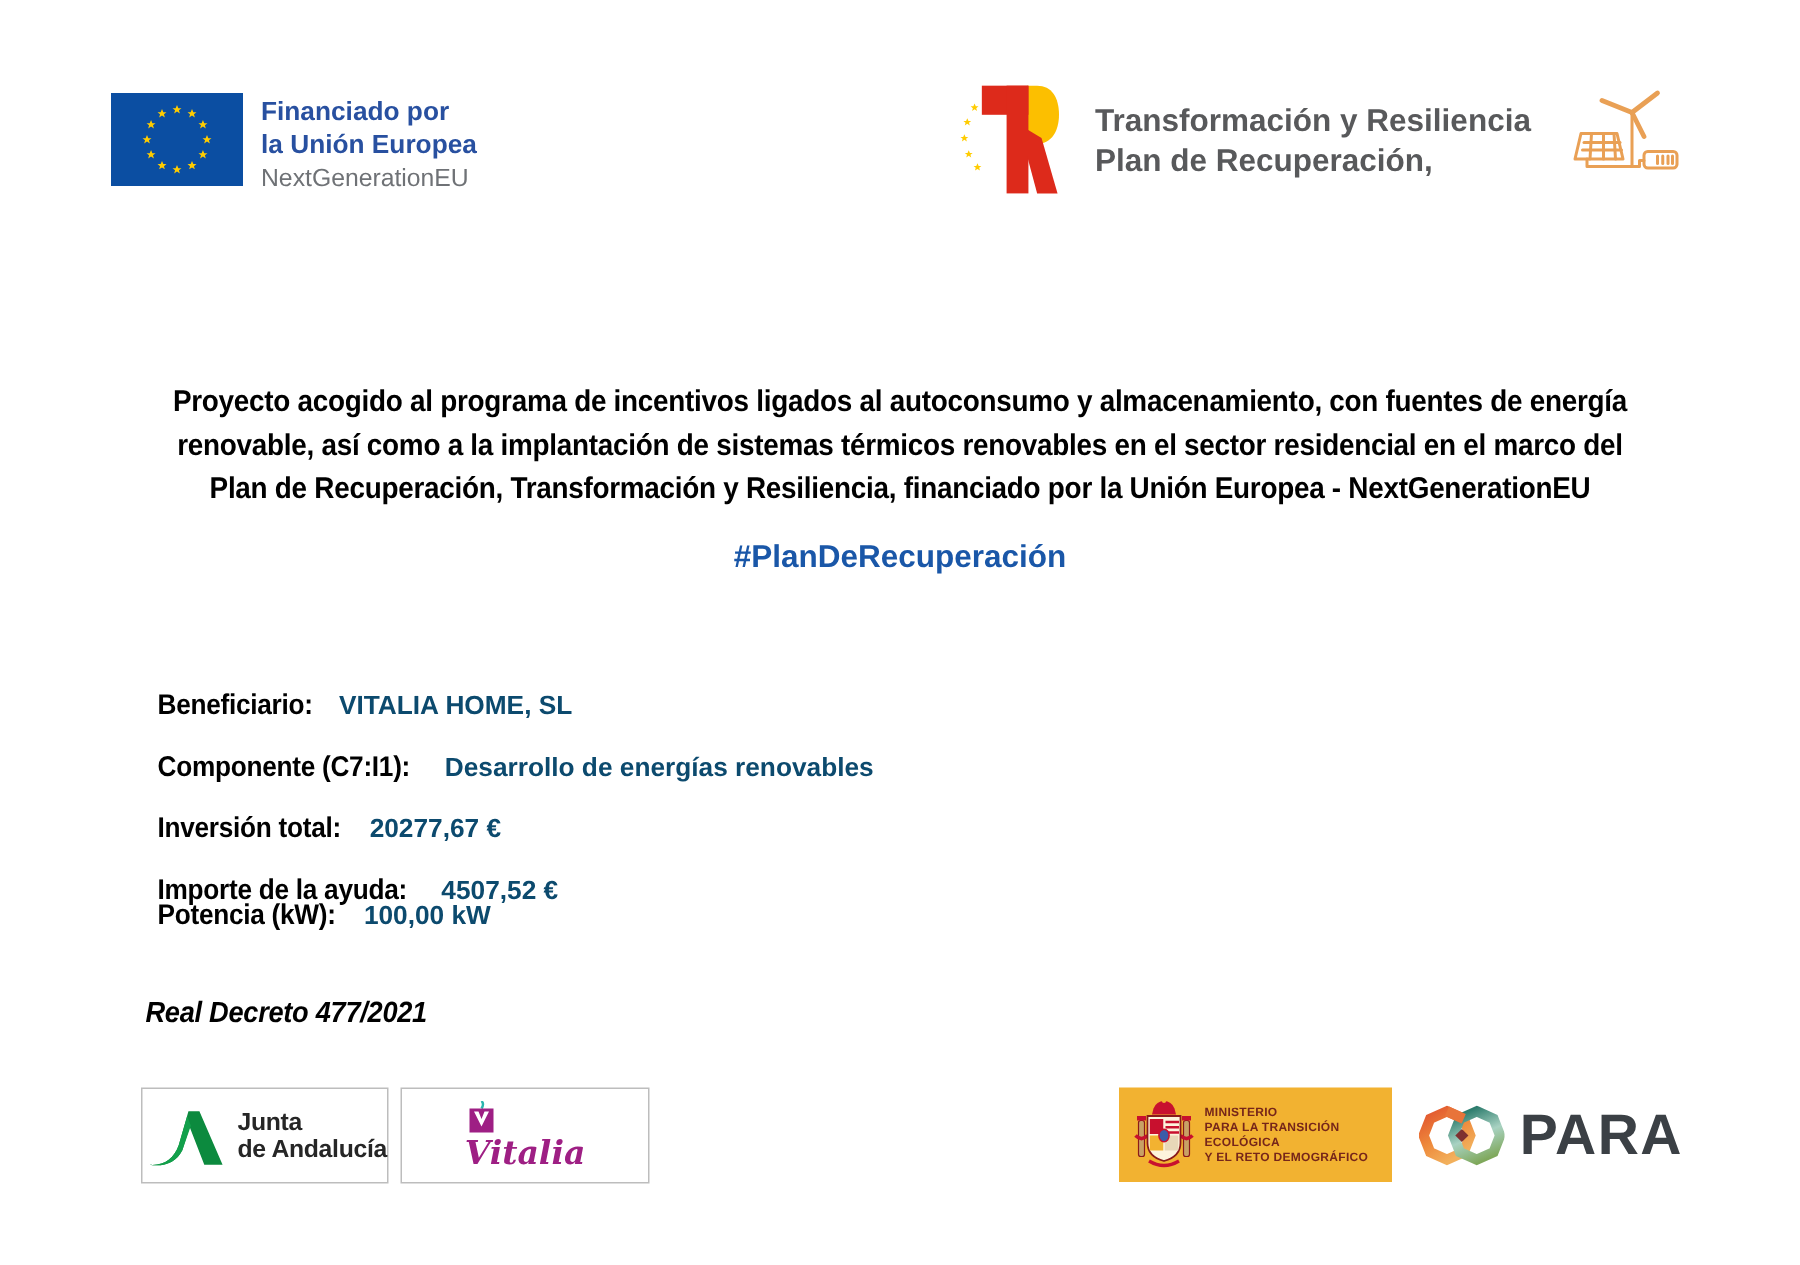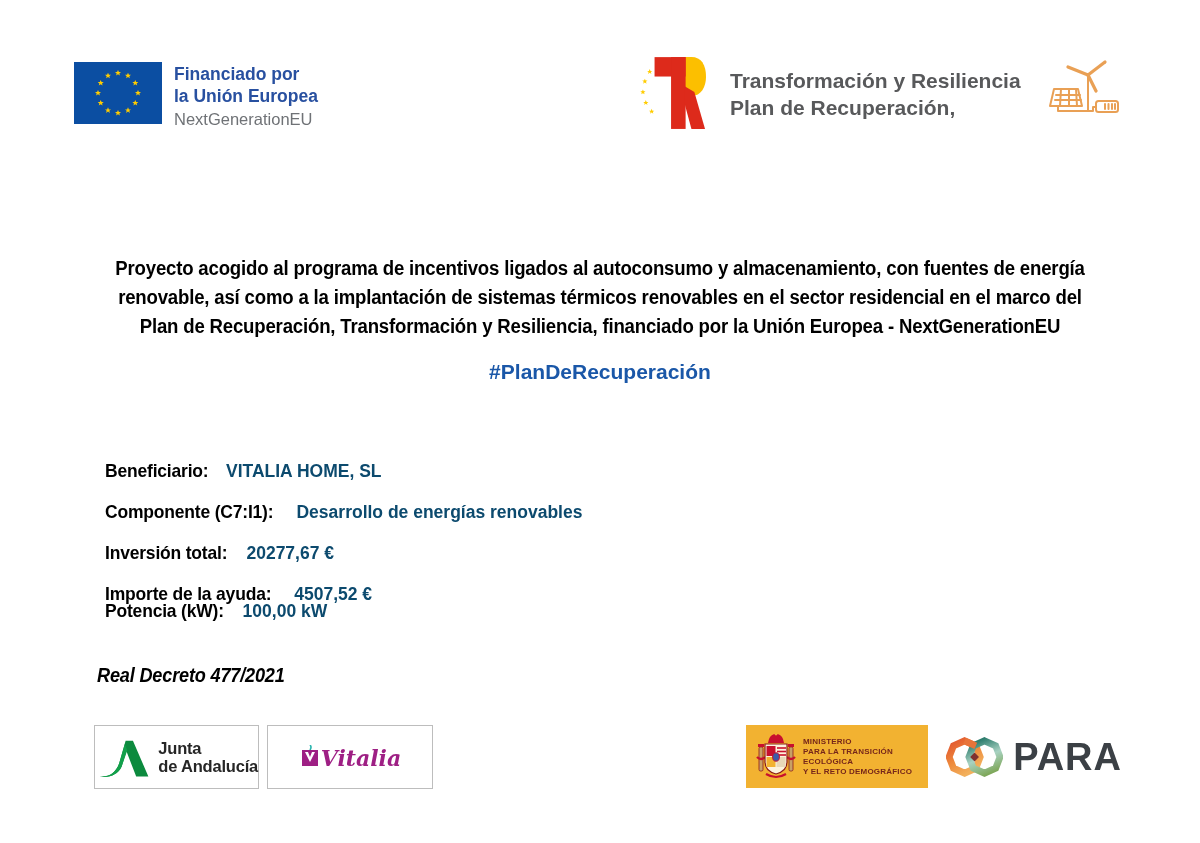--- a/index.html
+++ b/index.html
@@ -46,21 +46,21 @@
   }
 
   
   .logo-box{position:absolute;background:#fff;border:1px solid #BDBDBD;display:flex;align-items:center;justify-content:center;}
   .junta-box{left:94px;top:725px;width:163px;height:62px;justify-content:flex-end;}
   .junta-inner{display:flex;align-items:center;}
   .junta-a{width:52px;height:44px;margin-right:8px;}
   .junta-text{font-size:16.5px;font-weight:bold;color:#262626;line-height:18px;letter-spacing:-0.2px;}
 
   .vitalia-box{left:267px;top:725px;width:164px;height:62px;}
-  .vitalia-inner{display:flex;flex-direction:row;align-items:flex-end;}
+  .vitalia-inner{display:flex;flex-direction:column;align-items:flex-start;}
   .vitalia-mark{width:22px;height:24px;display:block;}
   .vitalia-script{
     font-family:"DejaVu Serif","Liberation Serif",serif;font-style:italic;font-weight:bold;
     font-size:22px;color:#9E1F84;line-height:22px;margin-top:0px;
   }
 
   .ministerio-box{position:absolute;left:746px;top:725px;width:182px;height:63px;background:#F2B231;
     display:flex;align-items:center;padding:0;}
   .arms{width:40px;height:52px;margin-left:10px;flex:0 0 auto;}
   .ministerio-text{margin-left:7px;font-size:8px;font-weight:bold;color:#76261A;line-height:10px;letter-spacing:0.2px;}

